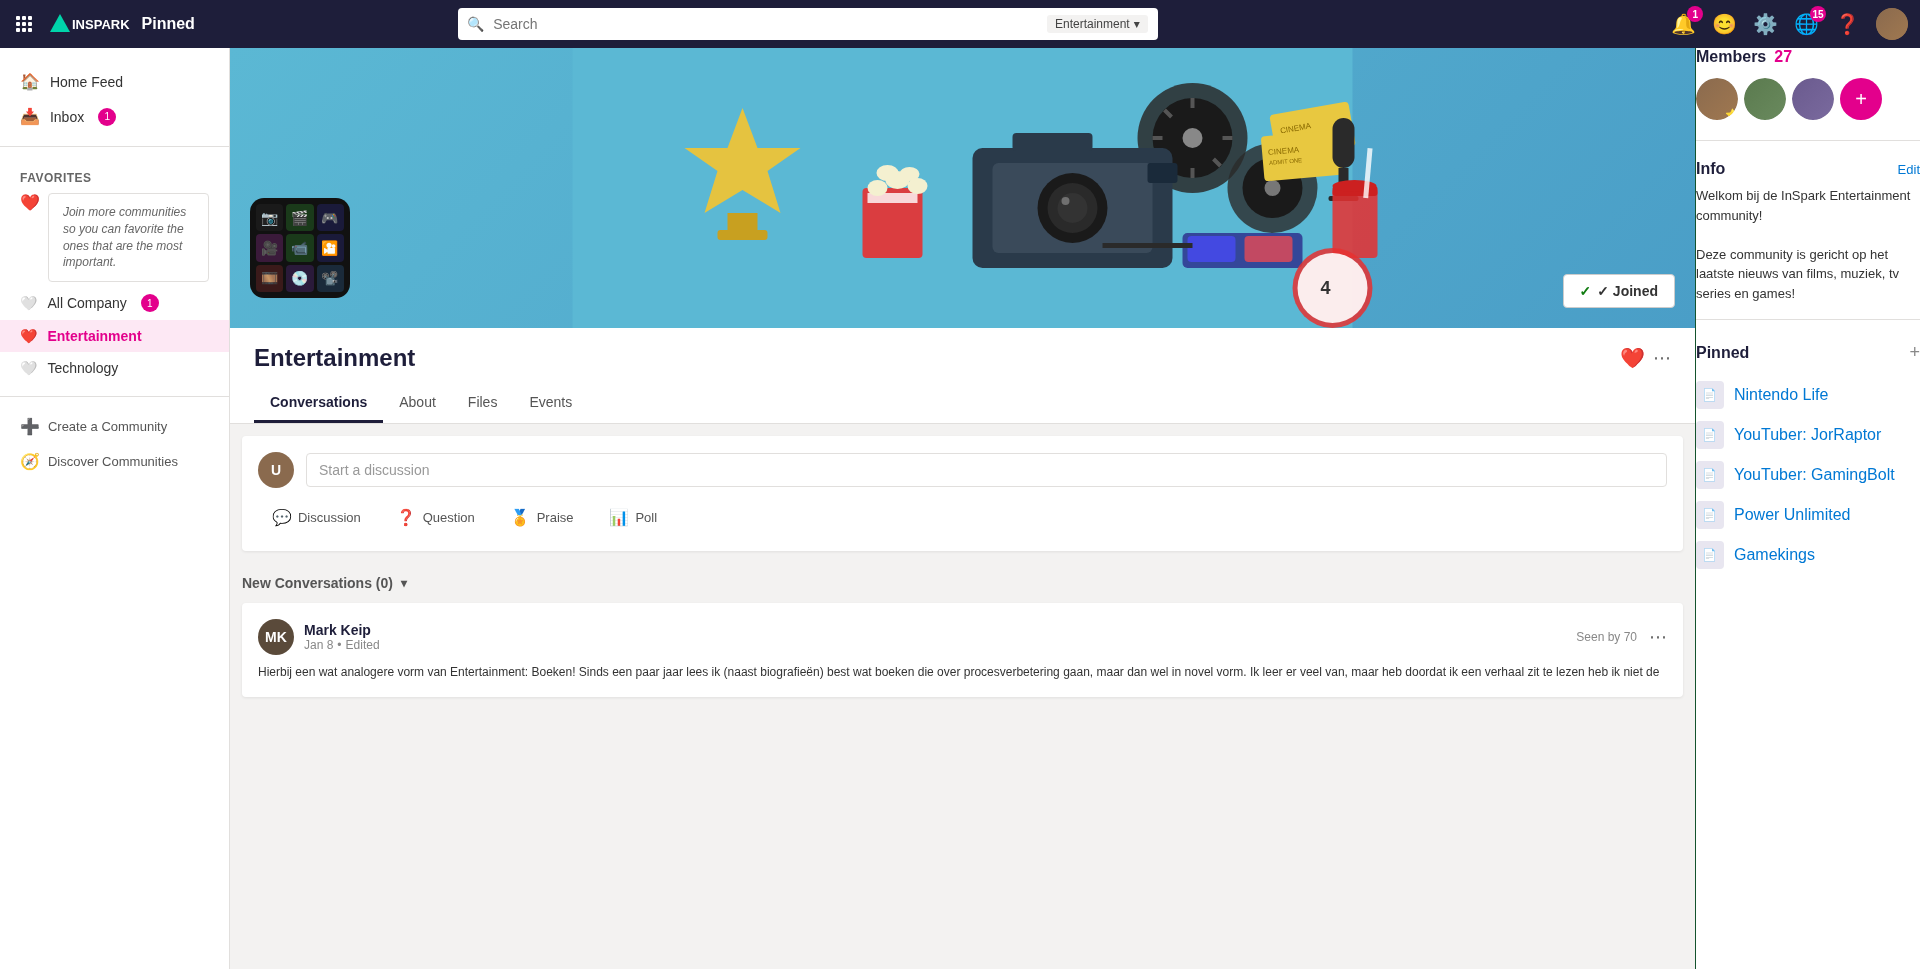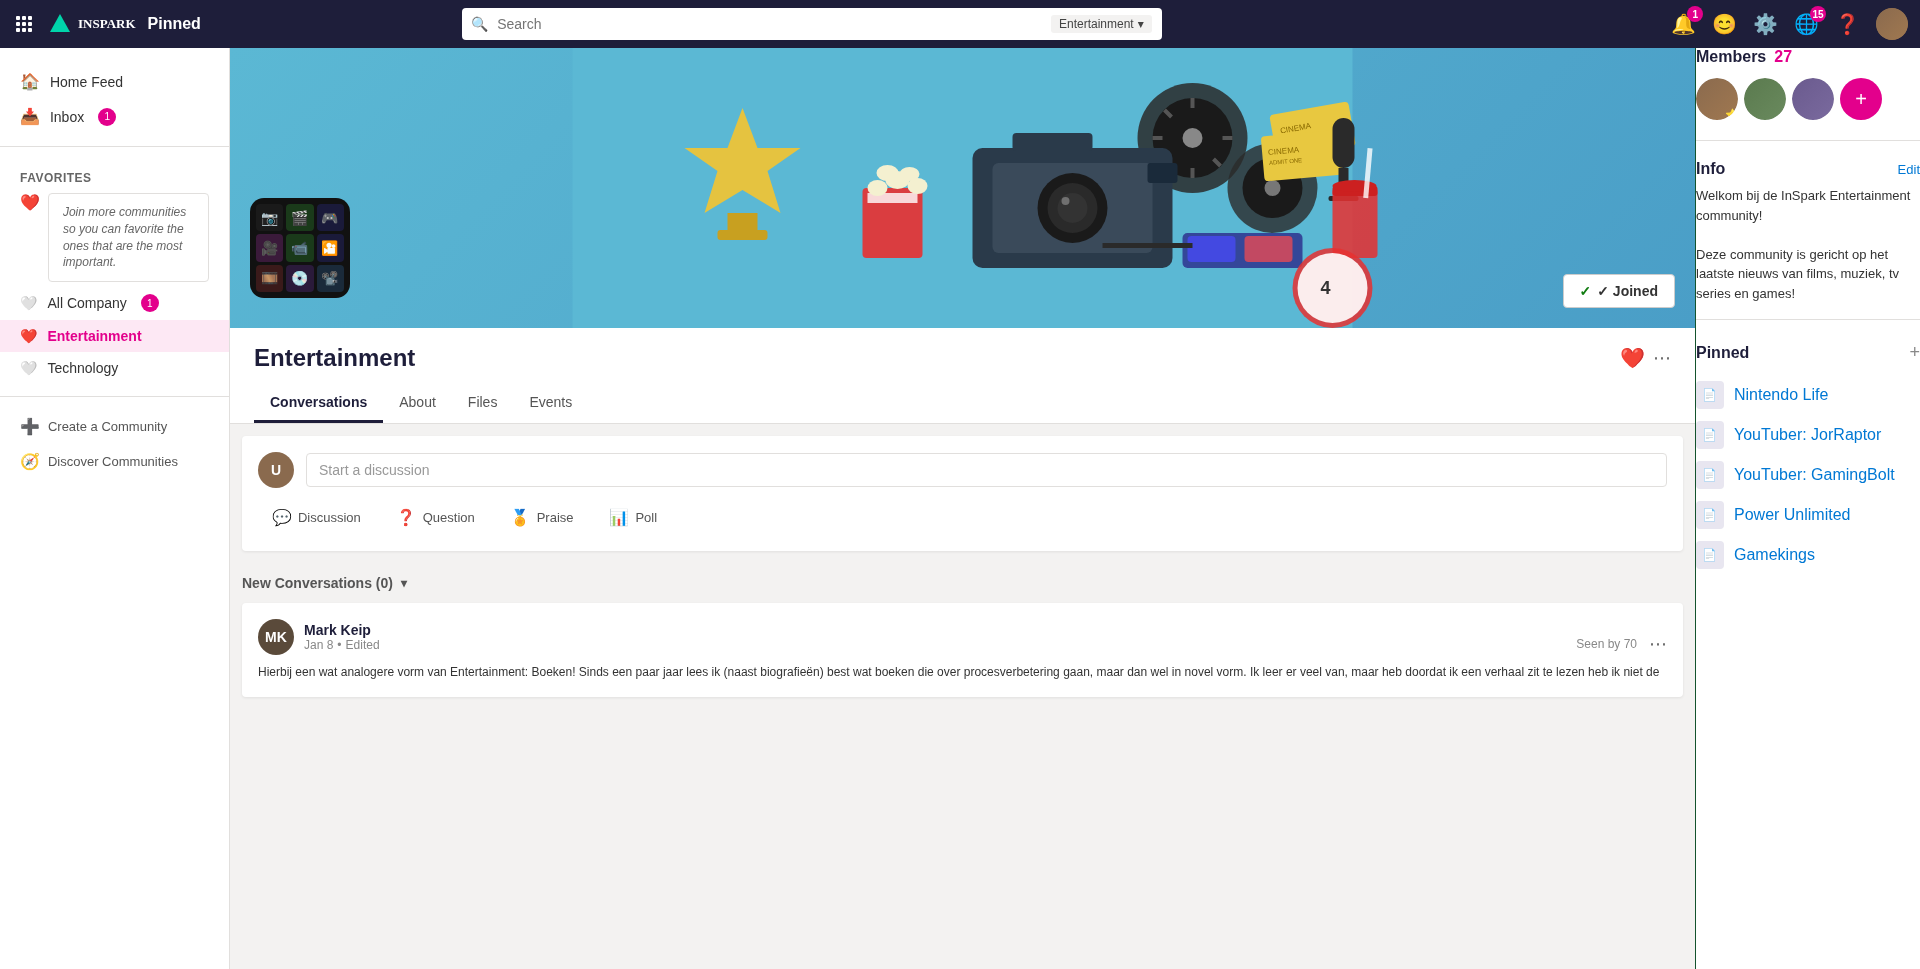--- a/index.html
+++ b/index.html
@@ -18,25 +18,23 @@
     }
     .topnav-waffle {
       color: #fff;
       font-size: 18px;
       cursor: pointer;
       padding: 4px;
     }
     .topnav-logo {
       display: flex;
       align-items: center;
-      gap: 6px;
       color: #fff;
       font-weight: 600;
       font-size: 15px;
-      font-family: Liberation Serif, serif;
     }
     .topnav-logo svg { color: #00d4aa; }
     .topnav-appname {
       color: #fff;
       font-size: 16px;
       font-weight: 600;
     }
     .topnav-search {
       flex: 1;
       max-width: 700px;
@@ -364,21 +362,21 @@
     
     .post-card {
       background: #fff;
       border-radius: 4px;
       padding: 16px;
       box-shadow: 0 1px 3px rgba(0,0,0,0.08);
       margin-bottom: 12px;
     }
     .post-meta-row {
       display: flex;
-      align-items: flex-end;
+      align-items: center;
       justify-content: space-between;
       margin-bottom: 8px;
     }
     .post-user-info {
       display: flex;
       align-items: center;
       gap: 10px;
     }
     .post-user-avatar {
       width: 36px;

